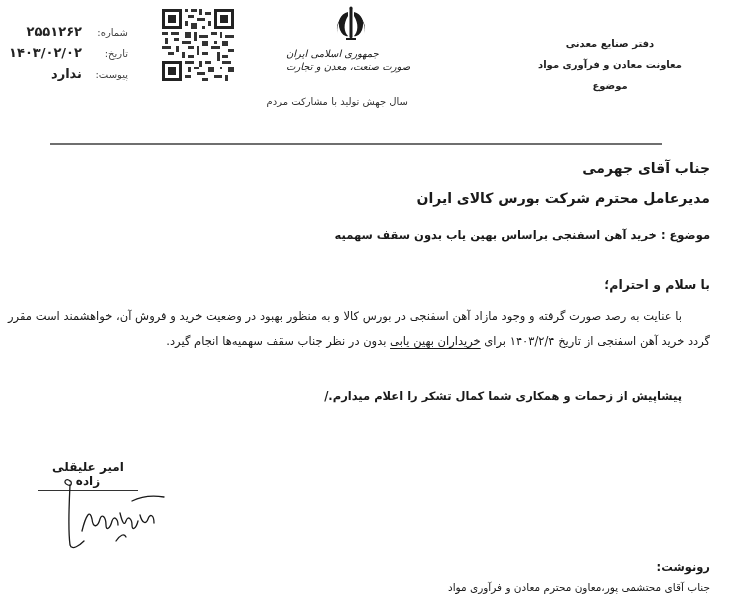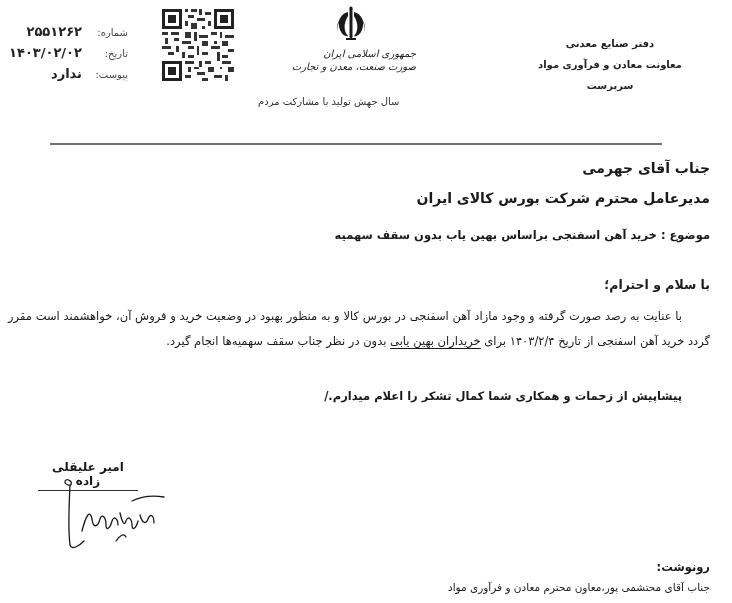--- a/index.html
+++ b/index.html
@@ -13,26 +13,26 @@
     .meta { position: absolute; left: 8px; top: 24px; width: 120px; direction: rtl; }
     .meta-row { display: flex; align-items: baseline; height: 21px; }
     .meta-label { font-size: 10px; color: #444; width: 40px; text-align: right; }
     .meta-value { font-size: 13px; font-weight: bold; color: #222; margin-right: 6px; letter-spacing: 0.5px; }
 
     
     .qr { position: absolute; left: 162px; top: 8px; width: 72px; height: 74px; }
     .qr svg { width: 100%; height: 100%; display: block; }
 
     
-    .emblem-block { position: absolute; left: 286px; top: 6px; width: 130px; direction: rtl; text-align: right; }
+    .emblem-block { position: absolute; left: 286px; top: 6px; width: 130px; direction: rtl; text-align: left; }
     .emblem { width: 34px; height: 38px; margin: 0 auto; }
     .emblem svg { width: 100%; height: 100%; display: block; }
     .gov-line1 { font-family: "DejaVu Serif", serif; font-size: 10px; font-style: italic; margin-top: 4px; color: #222; }
     .gov-line2 { font-family: "DejaVu Serif", serif; font-size: 10px; font-style: italic; margin-top: 2px; color: #222; }
-    .slogan { position: absolute; left: 258px; top: 96px; width: 150px; direction: rtl; text-align: left; font-size: 10px; color: #333; }
+    .slogan { position: absolute; left: 258px; top: 96px; width: 150px; direction: rtl; text-align: right; font-size: 10px; color: #333; }
 
     
     .dept { position: absolute; left: 530px; top: 33px; width: 160px; direction: rtl; text-align: center; }
     .dept div { font-size: 10px; font-weight: bold; color: #222; line-height: 21px; }
 
     
     .divider { position: absolute; left: 50px; top: 143px; width: 612px; height: 2px; background: #6f6f6f; }
 
     
     .body-rtl { direction: rtl; text-align: right; }
@@ -159,21 +159,21 @@
       </svg>
     </div>
     <div class="gov-line1">جمهوری اسلامی ایران</div>
     <div class="gov-line2">صورت صنعت، معدن و تجارت</div>
   </div>
   <div class="slogan">سال جهش تولید با مشارکت مردم</div>
 
   <div class="dept">
     <div>دفتر صنایع معدنی</div>
     <div>معاونت معادن و فرآوری مواد</div>
-    <div>سرپرست</div>
+    <div>موضوع</div>
   </div>
 
   <div class="divider"></div>
 
   <div class="addressee1 body-rtl">جناب آقای جهرمی</div>
   <div class="addressee2 body-rtl">مدیرعامل محترم شرکت بورس کالای ایران</div>
   <div class="subject body-rtl">موضوع : خرید آهن اسفنجی براساس بهین یاب بدون سقف سهمیه</div>
   <div class="greeting body-rtl">با سلام و احترام؛</div>
 
   <div class="para body-rtl"><span class="indent"></span><span>با عنایت به رصد صورت گرفته و وجود مازاد آهن اسفنجی در بورس کالا و به منظور بهبود در وضعیت خرید و فروش آن، خواهشمند است مقرر گردد خرید آهن اسفنجی از تاریخ ۱۴۰۳/۲/۴ برای </span><u>خریداران بهین یابی</u><span> بدون در نظر جناب سقف سهمیه‌ها انجام گیرد.</span></div>

